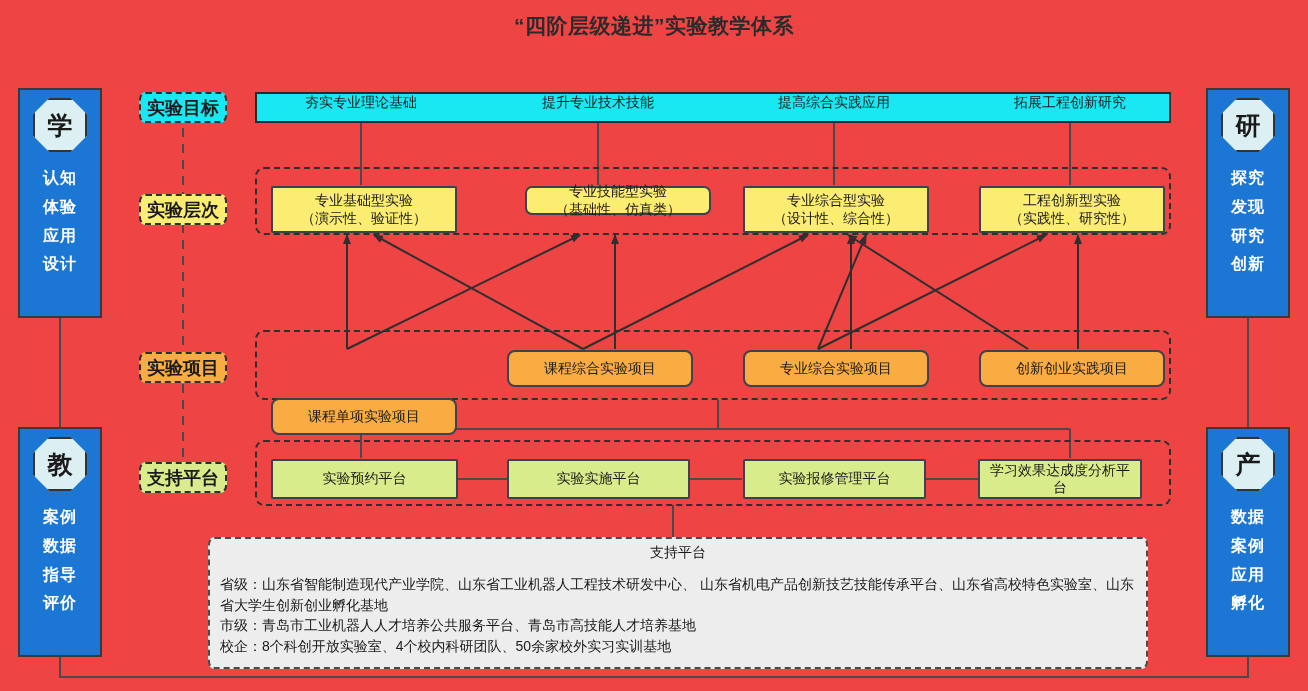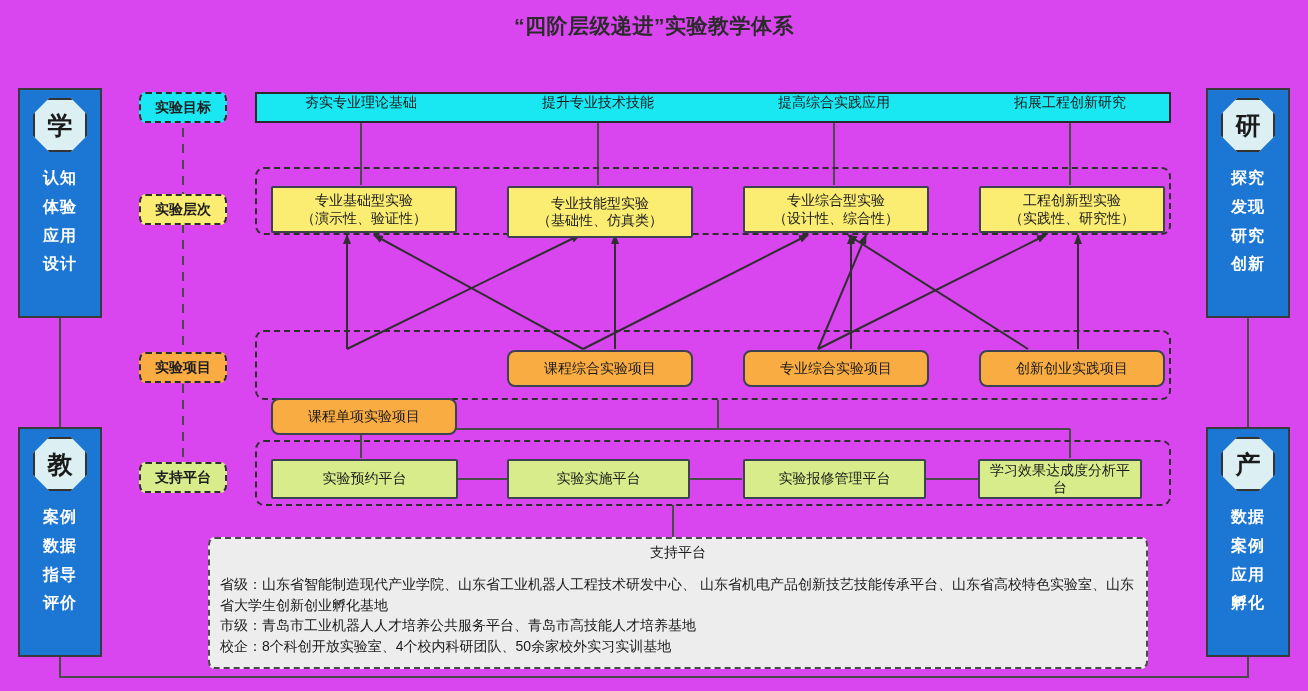--- a/index.html
+++ b/index.html
@@ -6,21 +6,21 @@
   html, body {
     margin: 0; padding: 0;
     background: #ffffff;
     font-family: "Liberation Sans", "DejaVu Sans", sans-serif;
   }
   #canvas {
     position: relative;
     width: 1308px;
     height: 691px;
     overflow: hidden;
-    background: #d946ef;
+    background: #ef4444;
     text-decoration: underline;
   }
   #edges {
     position: absolute;
     left: 0; top: 0;
     width: 1308px; height: 691px;
     pointer-events: none;
   }
 
   
@@ -62,21 +62,21 @@
     margin-top: 12px;
     letter-spacing: 1px;
   }
 
   
   .rowlabel {
     position: absolute;
     border: 2px dashed #2f2f2f;
     border-radius: 7px;
     display: flex; align-items: center; justify-content: center;
-    font-size: 14px; font-weight: bold; color: #1b1b1b;
+    font-size: 18px; font-weight: bold; color: #1b1b1b;
     white-space: nowrap;
   }
 
   
   .group {
     position: absolute;
     border: 2px dashed #2f2f2f;
     border-radius: 9px;
     background: transparent;
   }
@@ -249,21 +249,21 @@
   <div class="goalbar-seg" style="left:498px; width:200px;">提升专业技术技能</div>
   <div class="goalbar-seg" style="left:734px; width:200px;">提高综合实践应用</div>
   <div class="goalbar-seg" style="left:970px; width:200px;">拓展工程创新研究</div>
 
   <div class="node level" style="left:271px; top:186px; width:186px; height:47px;">
     <div>
       <div>专业基础型实验</div>
       <div>（演示性、验证性）</div>
     </div>
   </div>
-  <div class="node level" style="left:507px; top:186px; width:186px; height:52px;">
+  <div class="node level" style="left:525px; top:186px; width:186px; height:29px;border-radius:7px;">
     <div>
       <div>专业技能型实验</div>
       <div>（基础性、仿真类）</div>
     </div>
   </div>
   <div class="node level" style="left:743px; top:186px; width:186px; height:47px;">
     <div>
       <div>专业综合型实验</div>
       <div>（设计性、综合性）</div>
     </div>

